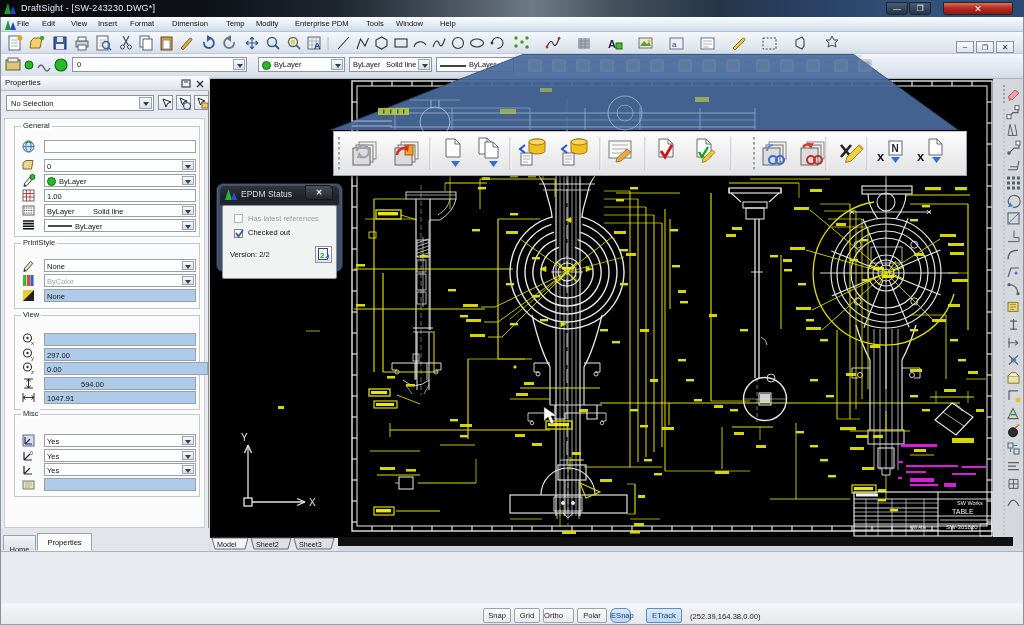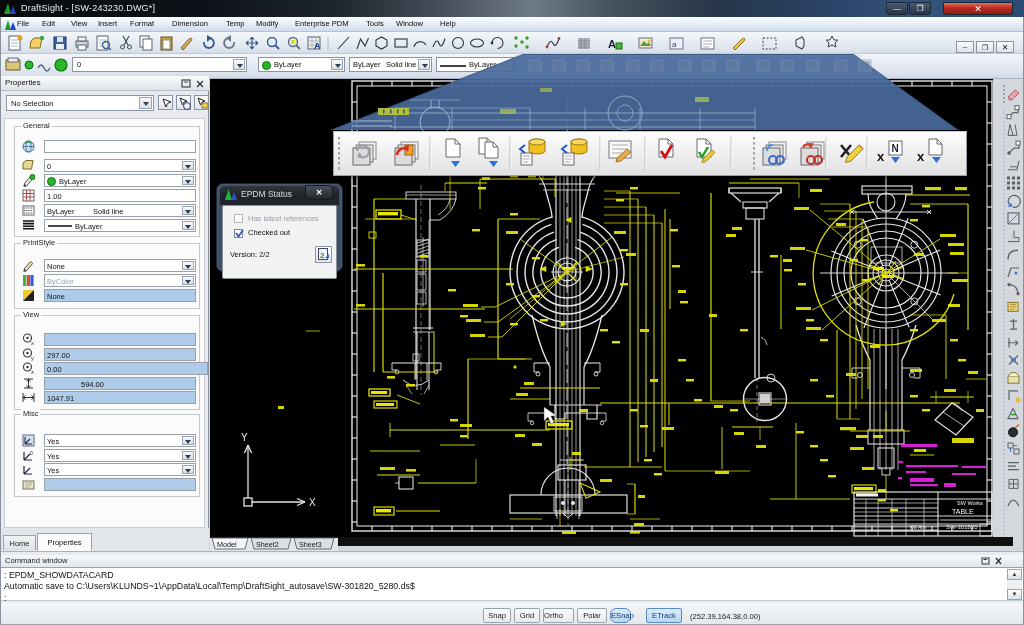--- a/index.html
+++ b/index.html
@@ -437,21 +437,21 @@
       </span>
     </div>
 <svg class="abs" style="left:22px;top:478px" width="13" height="13">
       <rect x="1" y="3" width="11" height="8" fill="#e8e4c8" stroke="#776"></rect>
       <path d="M3 5 h7 M3 7 h7 M3 9 h5" stroke="#998" stroke-width="0.7"></path>
     </svg>
 <div class="field bluef" style="left:44px;top:478px;width:152px">
       <span style="position:absolute;left:2px;top:0.5px;"></span>
     </div>
 <div class="abs" style="left:0;top:528px;width:209px;height:23px;background:#e2e5e9"></div>
-<div class="abs" style="left:3px;top:535px;width:33px;height:15px;background:linear-gradient(#f2f4f6,#dde1e6);border:1px solid #9aa2ac;border-bottom:none;font-size:7.5px;text-align:center;padding-top:3px;color:#222">Home</div>
+<div class="abs" style="left:3px;top:535px;width:33px;height:15px;background:linear-gradient(#f2f4f6,#dde1e6);border:1px solid #9aa2ac;border-bottom:none;font-size:7.5px;text-align:center;padding-top:9px;color:#222">Home</div>
 <div class="abs" style="left:37px;top:533px;width:55px;height:18px;background:#fbfbfb;border:1px solid #9aa2ac;border-bottom:1px solid #fbfbfb;font-size:7.5px;text-align:center;padding-top:4px;color:#111">Properties</div>
 <div class="abs" id="drawarea"></div>
 <svg class="abs" style="left:210px;top:79px" width="783" height="467" viewBox="0 0 783 467">
 <rect x="142" y="2" width="640" height="450" fill="none" stroke="#e6e6e6" stroke-width="1.4" opacity="1"></rect>
       <rect x="147" y="7" width="630" height="440" fill="none" stroke="#e6e6e6" stroke-width="1.04" opacity="1"></rect>
       <line x1="162" y1="2" x2="162" y2="7" stroke="#e6e6e6" stroke-width="1.17" opacity="1"></line>
       <line x1="162" y1="447" x2="162" y2="452" stroke="#e6e6e6" stroke-width="1.17" opacity="1"></line>
       <line x1="182" y1="2" x2="182" y2="7" stroke="#e6e6e6" stroke-width="1.17" opacity="1"></line>
       <line x1="182" y1="447" x2="182" y2="452" stroke="#e6e6e6" stroke-width="1.17" opacity="1"></line>
       <line x1="202" y1="2" x2="202" y2="7" stroke="#e6e6e6" stroke-width="1.17" opacity="1"></line>
@@ -1434,37 +1434,20 @@
 <div class="abs" style="left:210px;top:538px;width:128px;height:13px;background:#e3e6ea"></div>
 <svg class="abs" style="left:208px;top:537px" width="135" height="14">
       <path d="M4 1 l3 11 h30 l3 -11 z" fill="#f4f5f7" stroke="#5a6068" stroke-width="0.9"></path>
       <text x="9" y="10" font-size="7.2" fill="#111">Model</text>
       <path d="M43 1 l3 11 h34 l3 -11 z" fill="#dcdfe4" stroke="#5a6068" stroke-width="0.9"></path>
       <text x="48" y="10" font-size="7.2" fill="#111">Sheet2</text>
       <path d="M86 1 l3 11 h34 l3 -11 z" fill="#dcdfe4" stroke="#5a6068" stroke-width="0.9"></path>
       <text x="91" y="10" font-size="7.2" fill="#111">Sheet3</text>
     </svg>
 <div class="abs" style="left:0;top:551px;width:1024px;height:52px;background:#e8ebef;border-top:1px solid #aab2bc">
-<div style="position:absolute;left:0;top:3px;width:1024px;height:12px;background:linear-gradient(#f6f8fa,#e2e7ec)">
-<span style="position:absolute;left:5px;top:1px;font-size:7.6px;color:#222">Command window</span>
-<svg style="position:absolute;left:981px;top:2px" width="24" height="9">
-          <rect x="1" y="1" width="7" height="6" fill="none" stroke="#444" stroke-width="1.1"></rect>
-          <line x1="2.5" y1="2.5" x2="6" y2="2.5" stroke="#444"></line>
-          <path d="M15 1 l5 6 M20 1 l-5 6" stroke="#333" stroke-width="1.3"></path>
-        </svg>
-</div>
-<div style="position:absolute;left:0;top:15px;width:1024px;height:34px;background:#fff;border-top:1px solid #9aa2ac;border-bottom:1px solid #c2c8d0">
-<span style="position:absolute;left:4px;top:2px;font-size:8.8px;color:#111">: EPDM_SHOWDATACARD</span>
-<span style="position:absolute;left:4px;top:13px;font-size:8.8px;color:#111">Automatic save to C:\Users\KLUNDS~1\AppData\Local\Temp\DraftSight_autosave\SW-301820_5280.ds$</span>
-<span style="position:absolute;left:4px;top:25px;font-size:8.8px;color:#111">:</span>
-<div style="position:absolute;right:2px;top:1px;width:15px;height:31px;background:#eef0f3">
-<div style="position:absolute;top:0;width:15px;height:11px;background:linear-gradient(#fdfdfd,#dde2e8);border:1px solid #9aa4b0;font-size:6px;text-align:center;line-height:9px;color:#333">▲</div>
-<div style="position:absolute;bottom:0;width:15px;height:11px;background:linear-gradient(#fdfdfd,#dde2e8);border:1px solid #9aa4b0;font-size:6px;text-align:center;line-height:9px;color:#333">▼</div>
-</div>
-</div>
     </div>
 <div class="abs" style="left:0;top:603px;width:1024px;height:22px;background:linear-gradient(#f4f6f8,#e4e8ec)"></div>
 <div class="abs" style="left:483px;top:608px;width:28px;height:15px;background:linear-gradient(#fdfdfd,#e6e9ed);border:1px solid #9aa2ac;color:#222;border-radius:2px;font-size:7.6px;text-align:center;line-height:13px">Snap</div>
 <div class="abs" style="left:514px;top:608px;width:26px;height:15px;background:linear-gradient(#fdfdfd,#e6e9ed);border:1px solid #9aa2ac;color:#222;border-radius:2px;font-size:7.6px;text-align:center;line-height:13px">Grid</div>
 <div class="abs" style="left:543px;top:608px;width:31px;height:15px;background:linear-gradient(#fdfdfd,#e6e9ed);border:1px solid #9aa2ac;color:#222;border-radius:2px;font-size:7.6px;text-align:left;line-height:13px">Ortho</div>
 <div class="abs" style="left:577px;top:608px;width:30px;height:15px;background:linear-gradient(#fdfdfd,#e6e9ed);border:1px solid #9aa2ac;color:#222;border-radius:2px;font-size:7.6px;text-align:center;line-height:13px">Polar</div>
 <div class="abs" style="left:610px;top:608px;width:21px;height:15px;background:linear-gradient(#dcebfb,#b9d6f2);border:1px solid #5a8cc8;color:#143a6e;border-radius:6px;font-size:7.6px;text-align:right;line-height:13px">ESnap</div>
 <div class="abs" style="left:646px;top:608px;width:36px;height:15px;background:linear-gradient(#dcebfb,#b9d6f2);border:1px solid #5a8cc8;color:#143a6e;border-radius:2px;font-size:7.6px;text-align:center;line-height:13px">ETrack</div>
 <span class="abs" style="left:690px;top:612px;font-size:7.6px;color:#222">(252.39,164.38,0.00)</span>
 <div class="abs" style="left:0;top:17px;width:1px;height:608px;background:#8a919a"></div>

